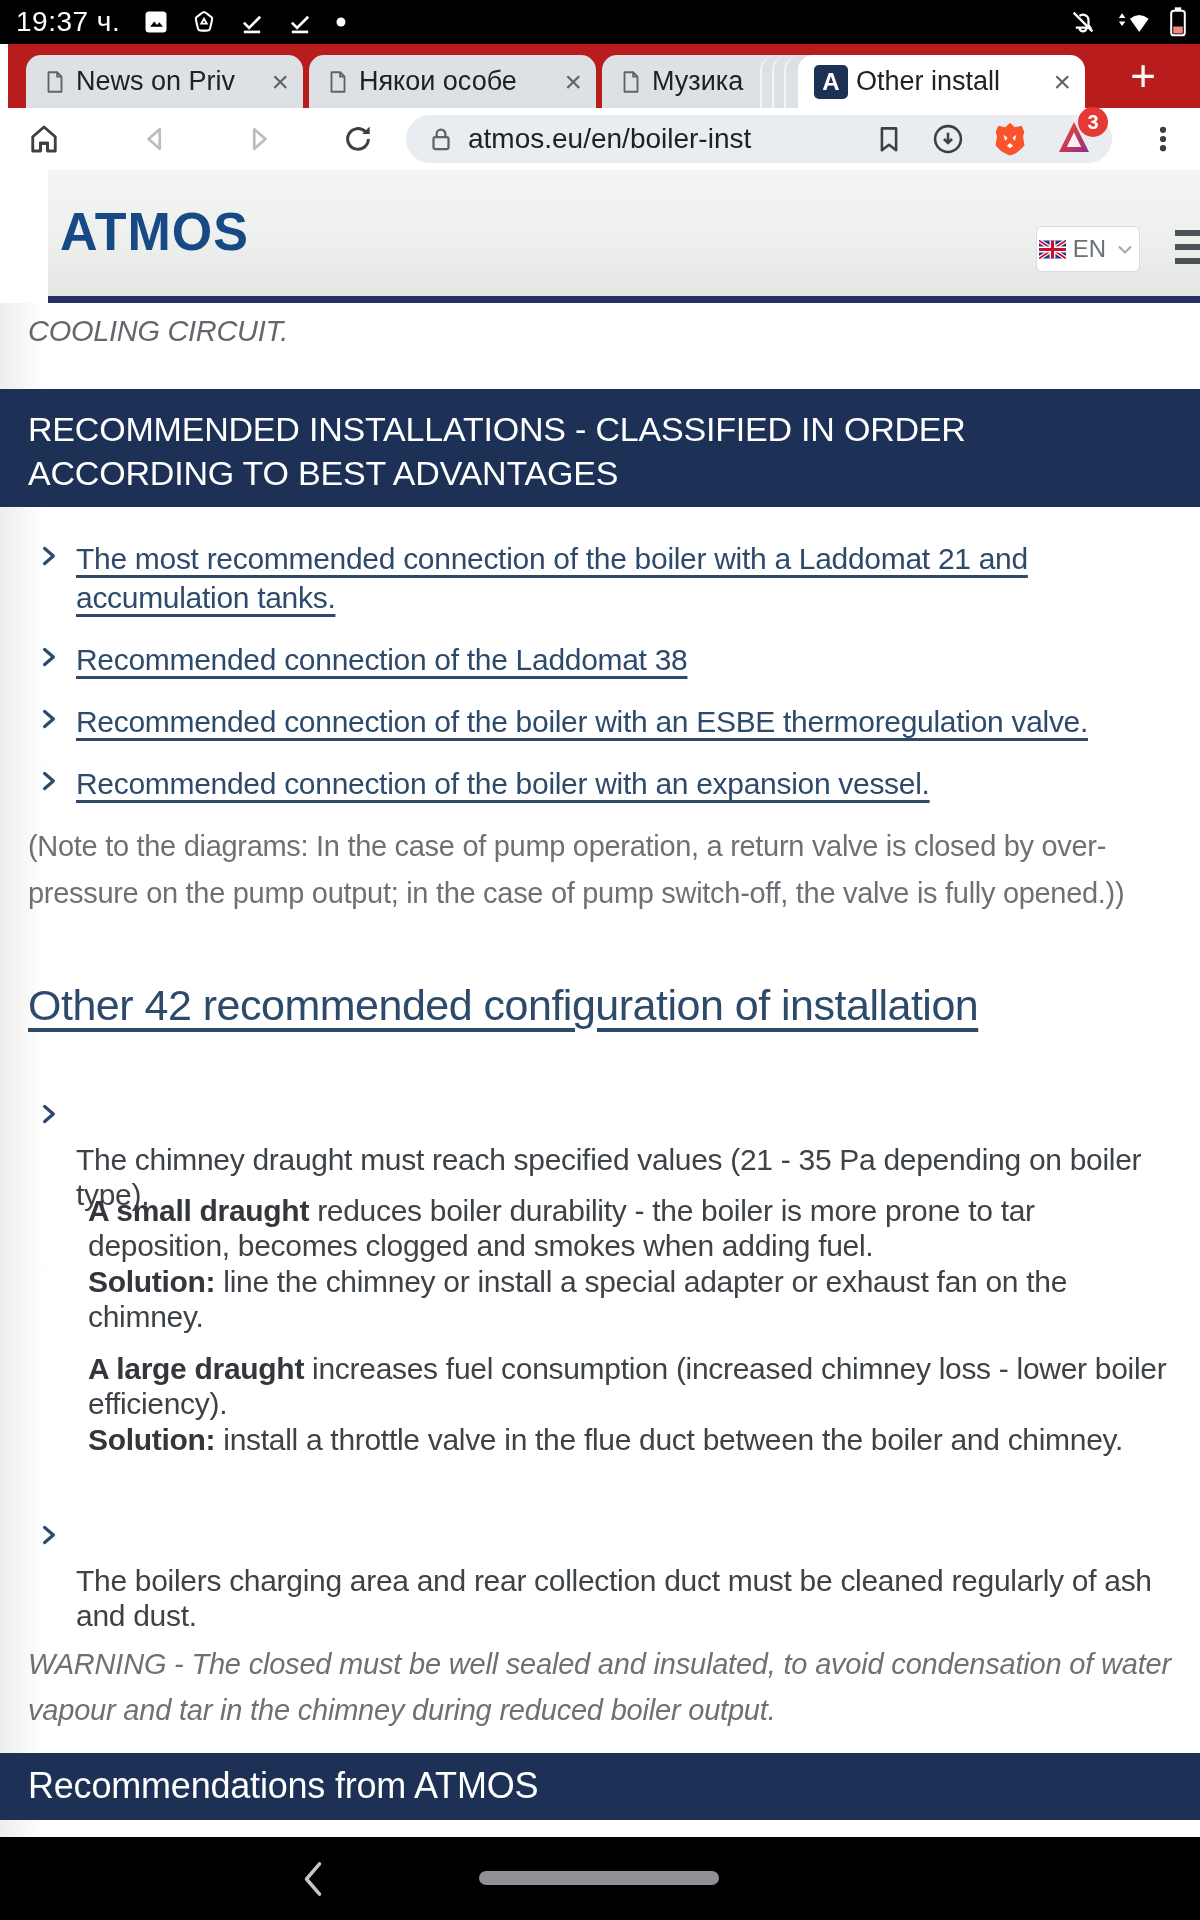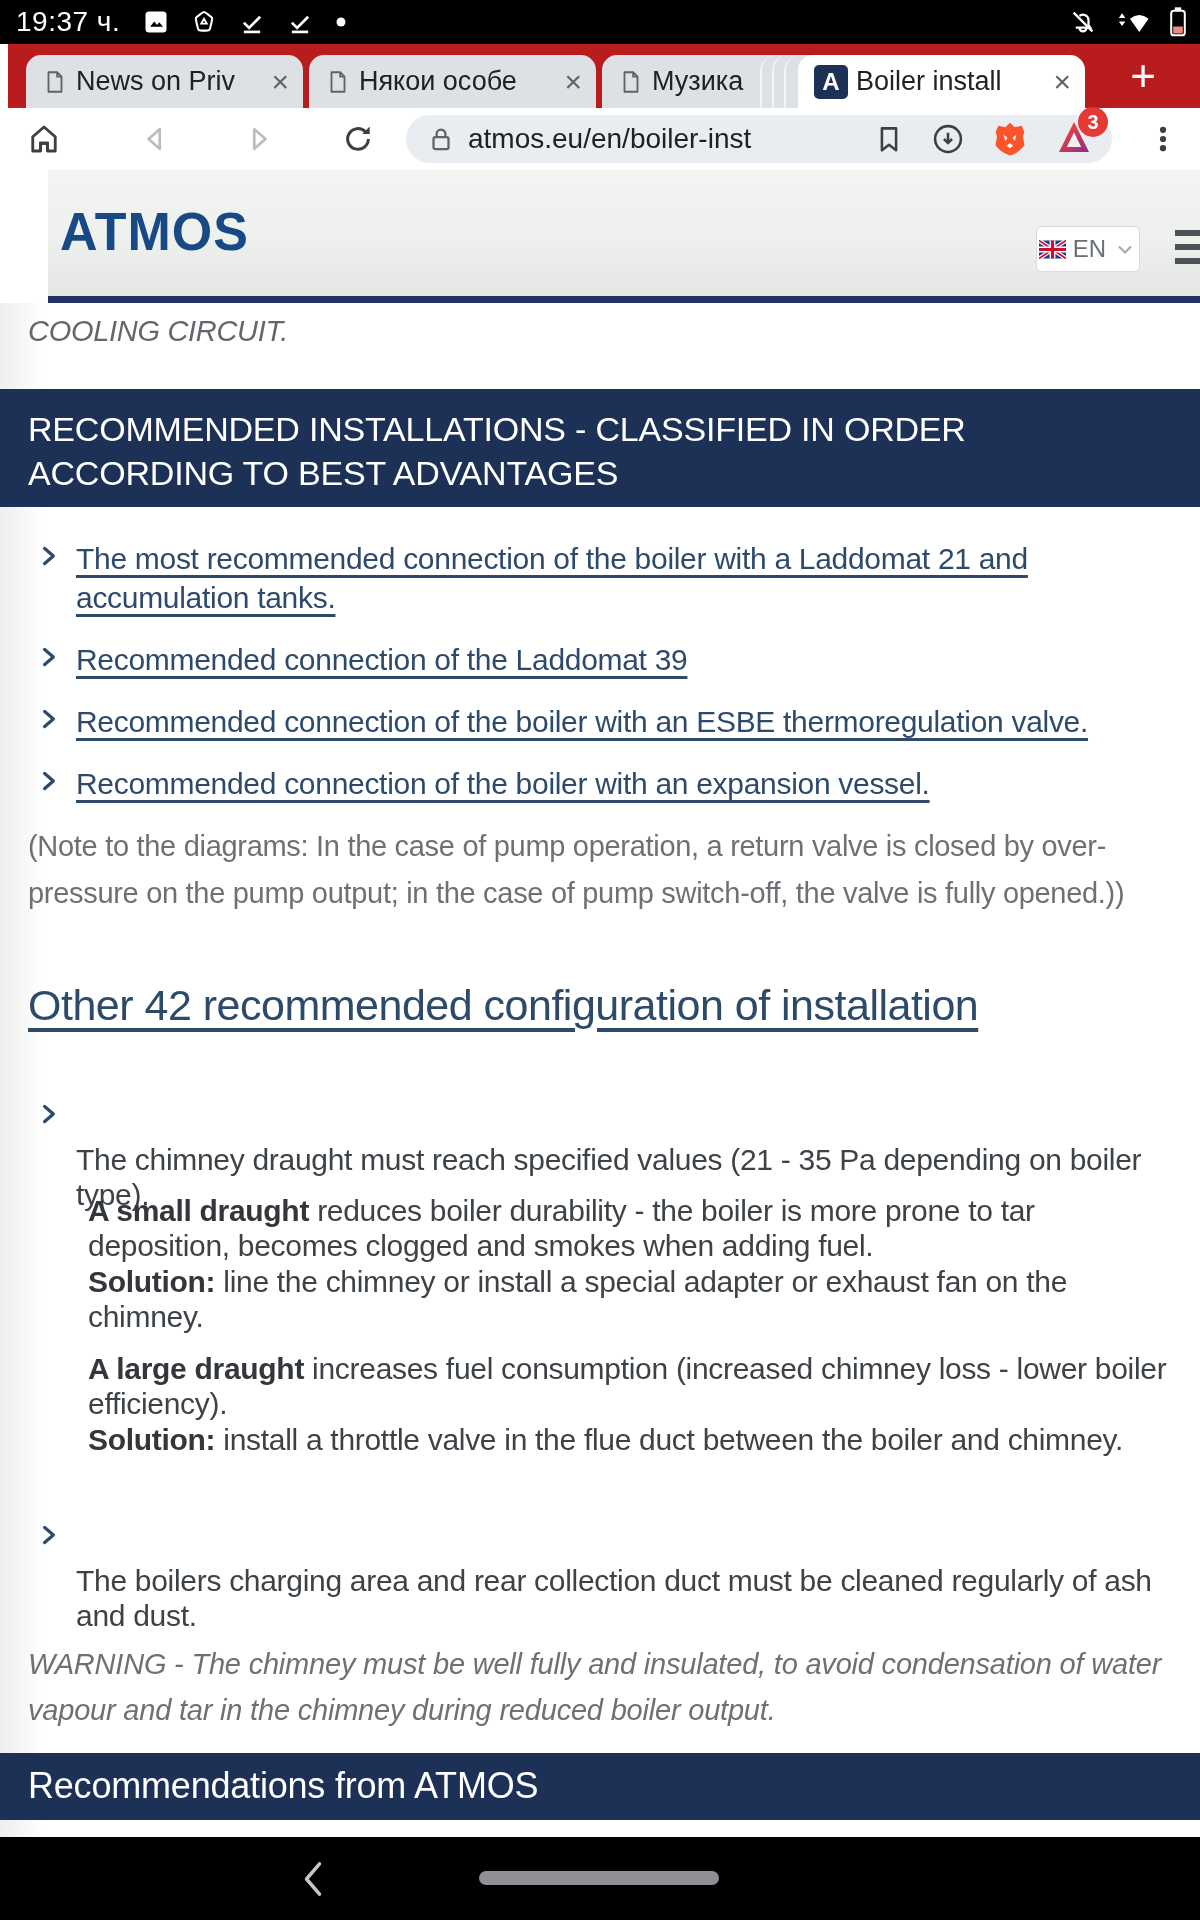--- a/index.html
+++ b/index.html
@@ -156,21 +156,21 @@
           <path d="M6 3h8l4 4v14H6z" fill="none" stroke="#5f6368" stroke-width="1.7" stroke-linejoin="round"></path>
           <path d="M14 3v4h4" fill="none" stroke="#5f6368" stroke-width="1.7"></path>
         </svg>
       <span class="tab-title">Музика</span>
     </div>
     <div class="sliver" style="left:752px;z-index:2;"></div>
     <div class="sliver" style="left:764px;z-index:3;"></div>
     <div class="sliver" style="left:776px;z-index:4;"></div>
     <div class="tab active" style="left:790px;width:287px;">
       <span class="favA">A</span>
-      <span class="tab-title">Boiler install</span>
+      <span class="tab-title">Other install</span>
       <span class="tab-close">×</span>
     </div>
     <div class="newtab">+</div>
   </div>
 
   <div class="toolbar">
     <span class="tb-ic" style="margin-left:26px;">
       <svg width="36" height="36" viewBox="0 0 24 24">
           <path d="M4.5 10.5 12 4l7.5 6.5V20h-5.2v-5.2H9.7V20H4.5z" fill="none" stroke="#3c4043" stroke-width="1.9" stroke-linejoin="round"></path>
           <path d="M9.7 20v-5.2h4.6V20" fill="none" stroke="#3c4043" stroke-width="1.9"></path>
@@ -271,21 +271,21 @@
       <div class="linkrow">
         <svg class="chev" width="26" height="26" viewBox="0 0 24 24">
             <path d="M8 5l8 7-8 7" fill="none" stroke="#2d4a6b" stroke-width="3" stroke-linecap="round" stroke-linejoin="round"></path>
           </svg>
         <a>The most recommended connection of the boiler with a Laddomat 21 and accumulation tanks.</a>
       </div>
       <div class="linkrow">
         <svg class="chev" width="26" height="26" viewBox="0 0 24 24">
             <path d="M8 5l8 7-8 7" fill="none" stroke="#2d4a6b" stroke-width="3" stroke-linecap="round" stroke-linejoin="round"></path>
           </svg>
-        <a>Recommended connection of the Laddomat 39</a>
+        <a>Recommended connection of the Laddomat 38</a>
       </div>
       <div class="linkrow">
         <svg class="chev" width="26" height="26" viewBox="0 0 24 24">
             <path d="M8 5l8 7-8 7" fill="none" stroke="#2d4a6b" stroke-width="3" stroke-linecap="round" stroke-linejoin="round"></path>
           </svg>
         <a>Recommended connection of the boiler with an ESBE thermoregulation valve.</a>
       </div>
       <div class="linkrow">
         <svg class="chev" width="26" height="26" viewBox="0 0 24 24">
             <path d="M8 5l8 7-8 7" fill="none" stroke="#2d4a6b" stroke-width="3" stroke-linecap="round" stroke-linejoin="round"></path>
@@ -317,21 +317,21 @@
       <b>Solution:</b><span> install a throttle valve in the flue duct between the boiler and chimney.</span>
     </div>
 
     <div class="sec bullet b2">
       <svg class="chev" width="26" height="26" viewBox="0 0 24 24">
           <path d="M8 5l8 7-8 7" fill="none" stroke="#2d4a6b" stroke-width="3" stroke-linecap="round" stroke-linejoin="round"></path>
         </svg>
       <span class="btext">The boilers charging area and rear collection duct must be cleaned regularly of ash and dust.</span>
     </div>
 
-    <div class="sec warning">WARNING - The chimney must be well fully and insulated, to avoid condensation of water vapour and tar in the chimney during reduced boiler output.</div>
+    <div class="sec warning">WARNING - The closed must be well sealed and insulated, to avoid condensation of water vapour and tar in the chimney during reduced boiler output.</div>
 
     <div class="banner banner2">Recommendations from ATMOS</div>
   </div>
 
   <div class="bottombar">
     <svg class="bb-chev" width="26" height="40" viewBox="0 0 24 36">
         <path d="M18 4 6 18l12 14" stroke="#c4c7ca" stroke-width="3.2" fill="none" stroke-linecap="round" stroke-linejoin="round"></path>
       </svg>
     <div class="bb-pill"></div>
   </div>

